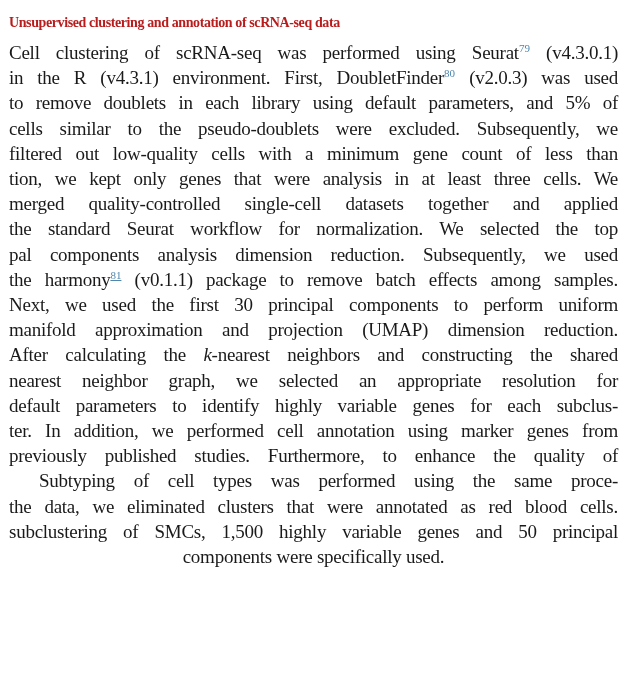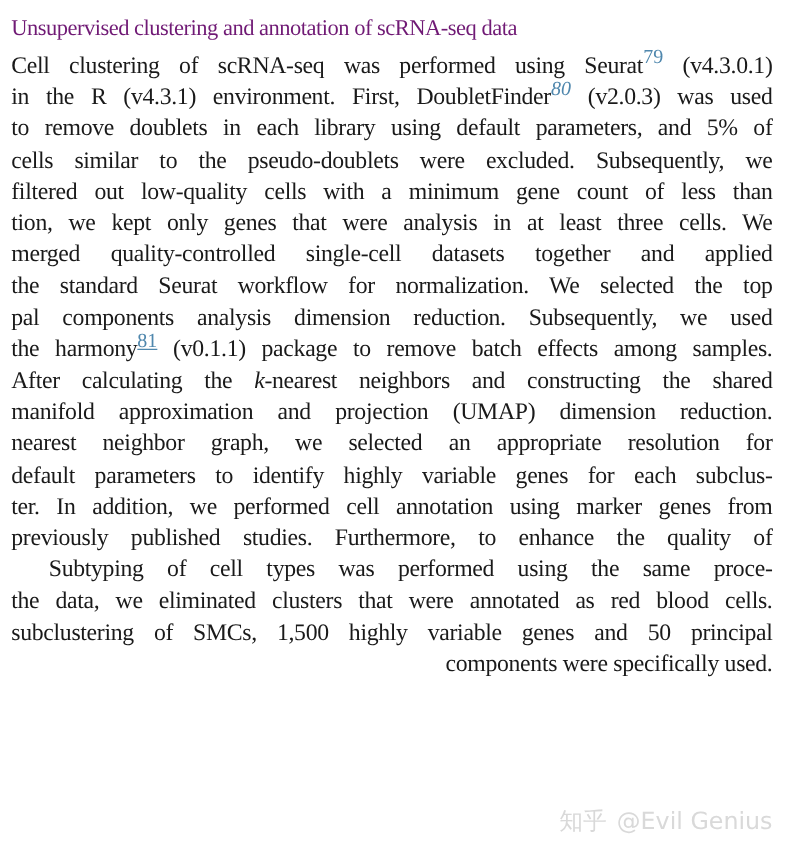--- a/index.html
+++ b/index.html
@@ -20,43 +20,43 @@
     font-family: "Liberation Serif", "DejaVu Serif", serif;
     color: #1a1a1a;
   }
   .content {
     position: absolute;
     left: 9px;
     right: 10px;
     top: 9px;
   }
   h2.section-heading {
-    font-size: 18px;
-    font-weight: normal;
+    font-size: 14px;
+    font-weight: bold;
     margin: 0 0 4px 0;
     letter-spacing: -0.4px;
     line-height: 27px;
-    color: #701a75;
+    color: #b91c1c;
   }
   .body-text .line {
     font-size: 19px;
     line-height: 25.2px;
     letter-spacing: -0.25px;
-    text-align: right;
+    text-align: center;
   }
   .body-text .line.fill {
     text-align: justify;
     text-align-last: justify;
     text-justify: inter-word;
   }
   .body-text .line.indent {
     text-indent: 30px;
   }
   sup.ref {
-    font-size: 16px;
+    font-size: 11px;
     line-height: 0;
     letter-spacing: 0;
     vertical-align: super;
   }
   .watermark {
     position: absolute;
     right: 10px;
     bottom: 8px;
     font-family: "DejaVu Sans", "Liberation Sans", sans-serif;
     font-size: 19px;
@@ -67,37 +67,35 @@
   .watermark .wm-author { margin-left: 8px; }
 </style>
 </head>
 <body>
 
 <div class="page">
   <div class="content">
     <h2 class="section-heading">Unsupervised clustering and annotation of scRNA-seq data</h2>
     <div class="body-text">
         <div class="line fill">Cell clustering of scRNA-seq was performed using Seurat<sup class="ref" style="color: rgb(79, 135, 173);">79</sup> (v4.3.0.1)</div>
-        <div class="line fill">in the R (v4.3.1) environment. First, DoubletFinder<sup class="ref" style="color: rgb(79, 135, 173); font-style: italic;">80</sup> (v2.0.3) was used</div>
+        <div class="line fill">in the R (v4.3.1) environment. First, DoubletFinder<sup class="ref" style="color: rgb(79, 135, 173);">80</sup> (v2.0.3) was used</div>
         <div class="line fill">to remove doublets in each library using default parameters, and 5% of</div>
         <div class="line fill">cells similar to the pseudo-doublets were excluded. Subsequently, we</div>
         <div class="line fill">filtered out low-quality cells with a minimum gene count of less than</div>
         <div class="line fill">tion, we kept only genes that were analysis in at least three cells. We</div>
         <div class="line fill">merged quality-controlled single-cell datasets together and applied</div>
         <div class="line fill">the standard Seurat workflow for normalization. We selected the top</div>
         <div class="line fill">pal components analysis dimension reduction. Subsequently, we used</div>
         <div class="line fill">the harmony<sup class="ref" style="color: rgb(79, 135, 173); text-decoration: underline;">81</sup> (v0.1.1) package to remove batch effects among samples.</div>
+        <div class="line fill">Next, we used the first 30 principal components to perform uniform</div>
+        <div class="line fill">manifold approximation and projection (UMAP) dimension reduction.</div>
         <div class="line fill">After calculating the <i>k</i>-nearest neighbors and constructing the shared</div>
-        <div class="line fill">manifold approximation and projection (UMAP) dimension reduction.</div>
         <div class="line fill">nearest neighbor graph, we selected an appropriate resolution for</div>
         <div class="line fill">default parameters to identify highly variable genes for each subclus-</div>
         <div class="line fill">ter. In addition, we performed cell annotation using marker genes from</div>
         <div class="line fill">previously published studies. Furthermore, to enhance the quality of</div>
         <div class="line fill indent">Subtyping of cell types was performed using the same proce-</div>
         <div class="line fill">the data, we eliminated clusters that were annotated as red blood cells.</div>
         <div class="line fill">subclustering of SMCs, 1,500 highly variable genes and 50 principal</div>
         <div class="line">components were specifically used.</div>
       </div>
   </div>
-  <div class="watermark">
-    <span class="wm-site">知乎</span><span class="wm-author">@Evil Genius</span>
-  </div>
 </div>
 
 </body></html>

